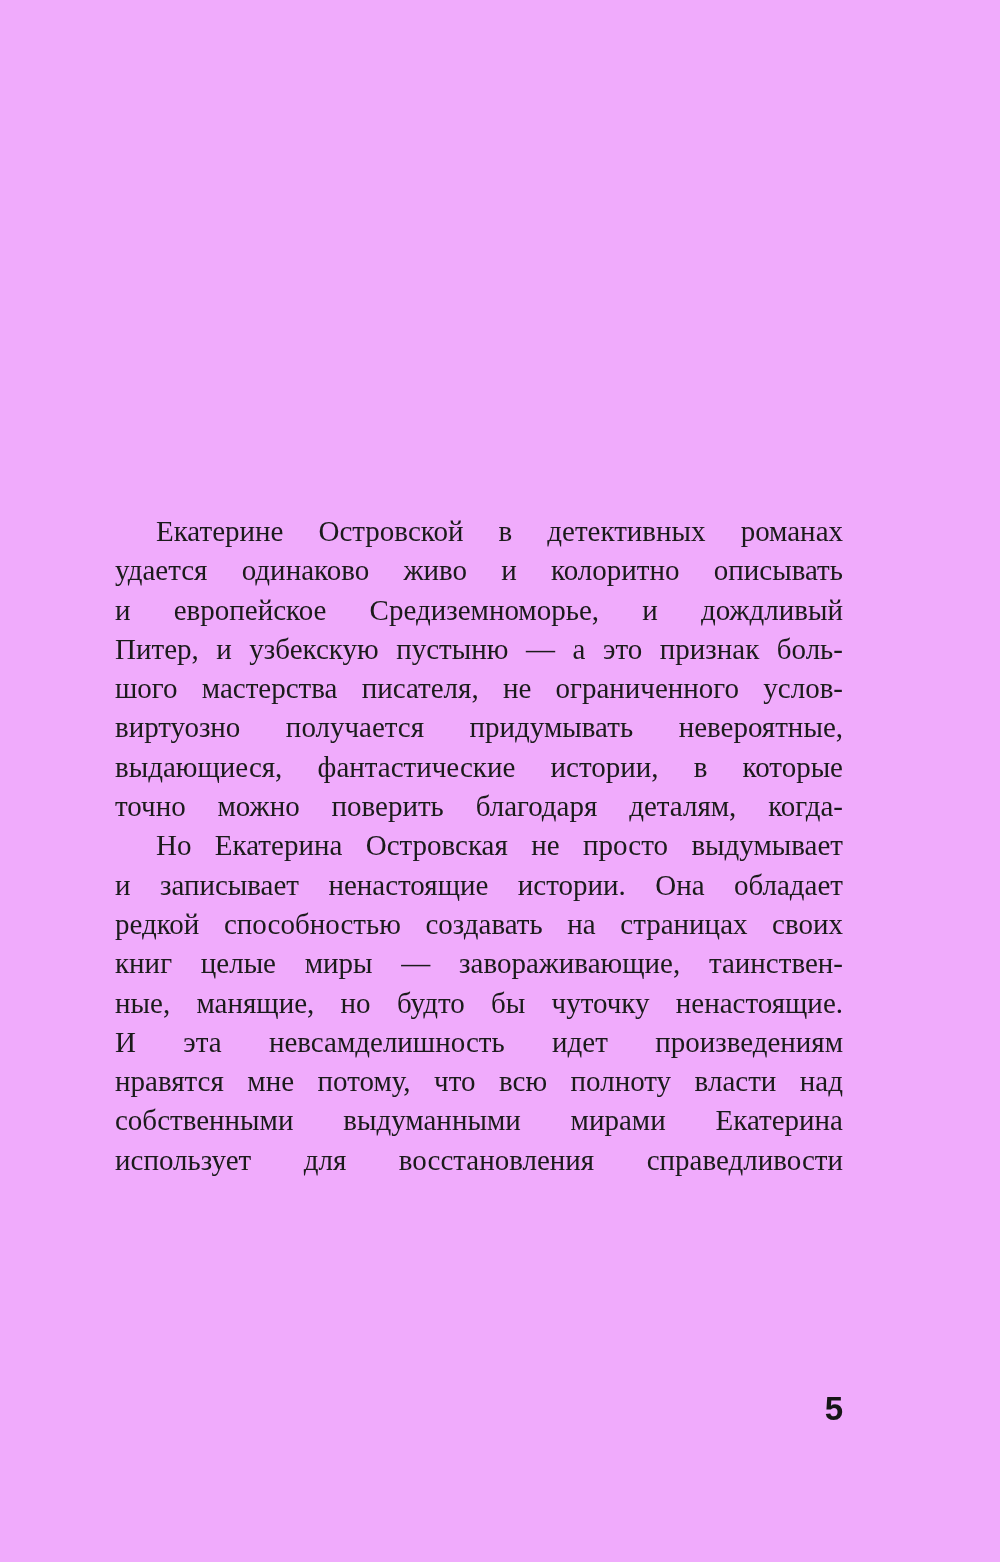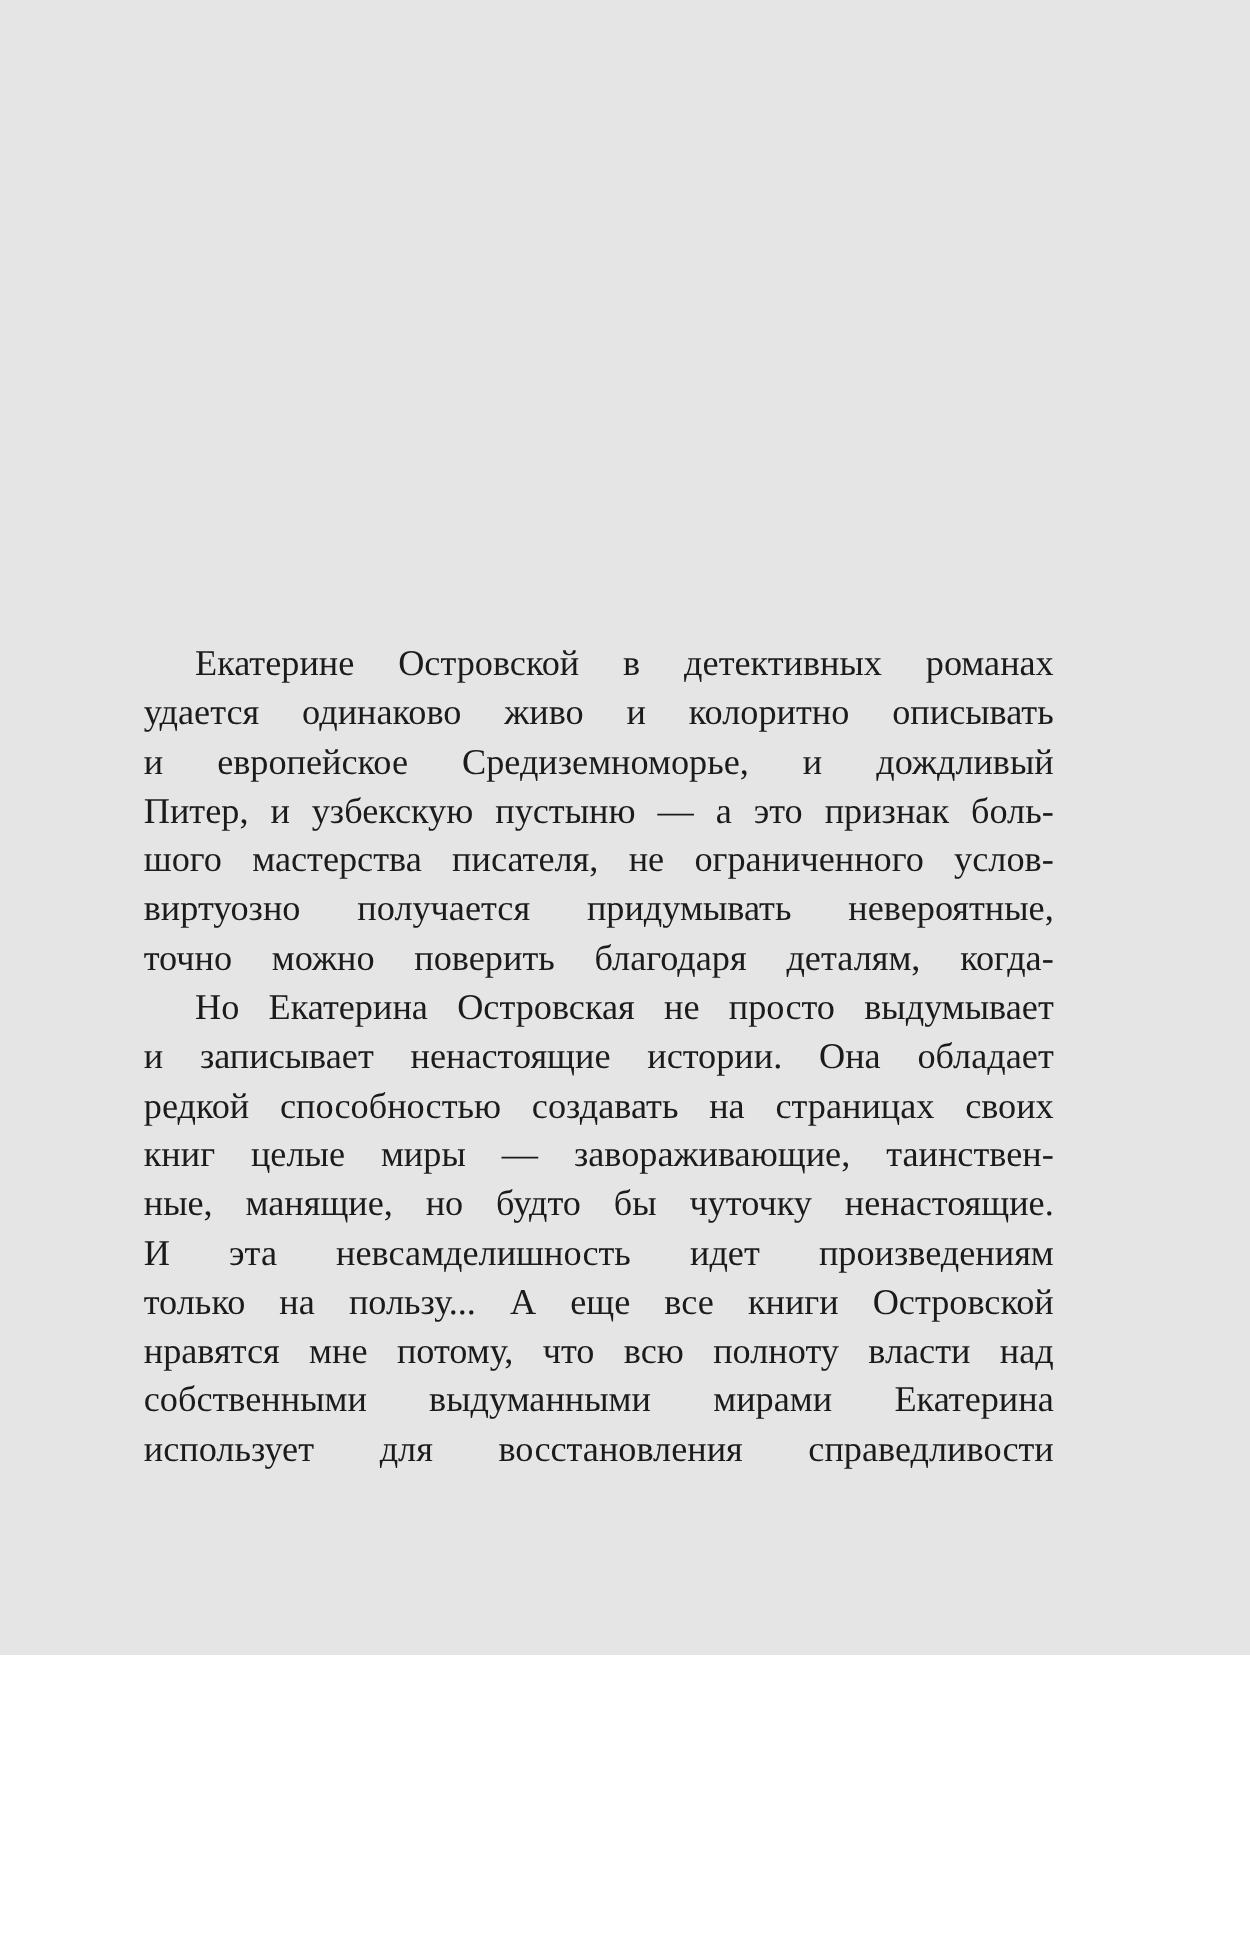--- a/index.html
+++ b/index.html
@@ -3,22 +3,22 @@
 <meta charset="utf-8">
 <style>
   html, body {
     margin: 0;
     padding: 0;
     background: #ffffff;
   }
   .page {
     position: relative;
     width: 1000px;
-    height: 1324px;
-    background: #e5e5e5;
+    height: 1562px;
+    background: #f0abfc;
     overflow: hidden;
   }
   .text-block {
     position: absolute;
     left: 115px;
     top: 512px;
     width: 728px;
     font-family: "Liberation Serif", "DejaVu Serif", serif;
     font-size: 29px;
     line-height: 39.3px;
@@ -52,26 +52,26 @@
 <body>
 
 <div class="page">
   <div class="text-block">
       <div class="line first-line">Екатерине Островской в детективных романах</div>
       <div class="line">удается одинаково живо и колоритно описывать</div>
       <div class="line">и европейское Средиземноморье, и дождливый</div>
       <div class="line">Питер, и узбекскую пустыню — а это признак боль-</div>
       <div class="line">шого мастерства писателя, не ограниченного услов-</div>
       <div class="line">виртуозно получается придумывать невероятные,</div>
+      <div class="line">выдающиеся, фантастические истории, в которые</div>
       <div class="line">точно можно поверить благодаря деталям, когда-</div>
       <div class="line first-line">Но Екатерина Островская не просто выдумывает</div>
       <div class="line">и записывает ненастоящие истории. Она обладает</div>
       <div class="line">редкой способностью создавать на страницах своих</div>
       <div class="line">книг целые миры — завораживающие, таинствен-</div>
       <div class="line">ные, манящие, но будто бы чуточку ненастоящие.</div>
       <div class="line">И эта невсамделишность идет произведениям</div>
-      <div class="line">только на пользу... А еще все книги Островской</div>
       <div class="line">нравятся мне потому, что всю полноту власти над</div>
       <div class="line">собственными выдуманными мирами Екатерина</div>
       <div class="line">использует для восстановления справедливости</div>
     </div>
   <div class="page-number">5</div>
 </div>
 
 </body></html>

